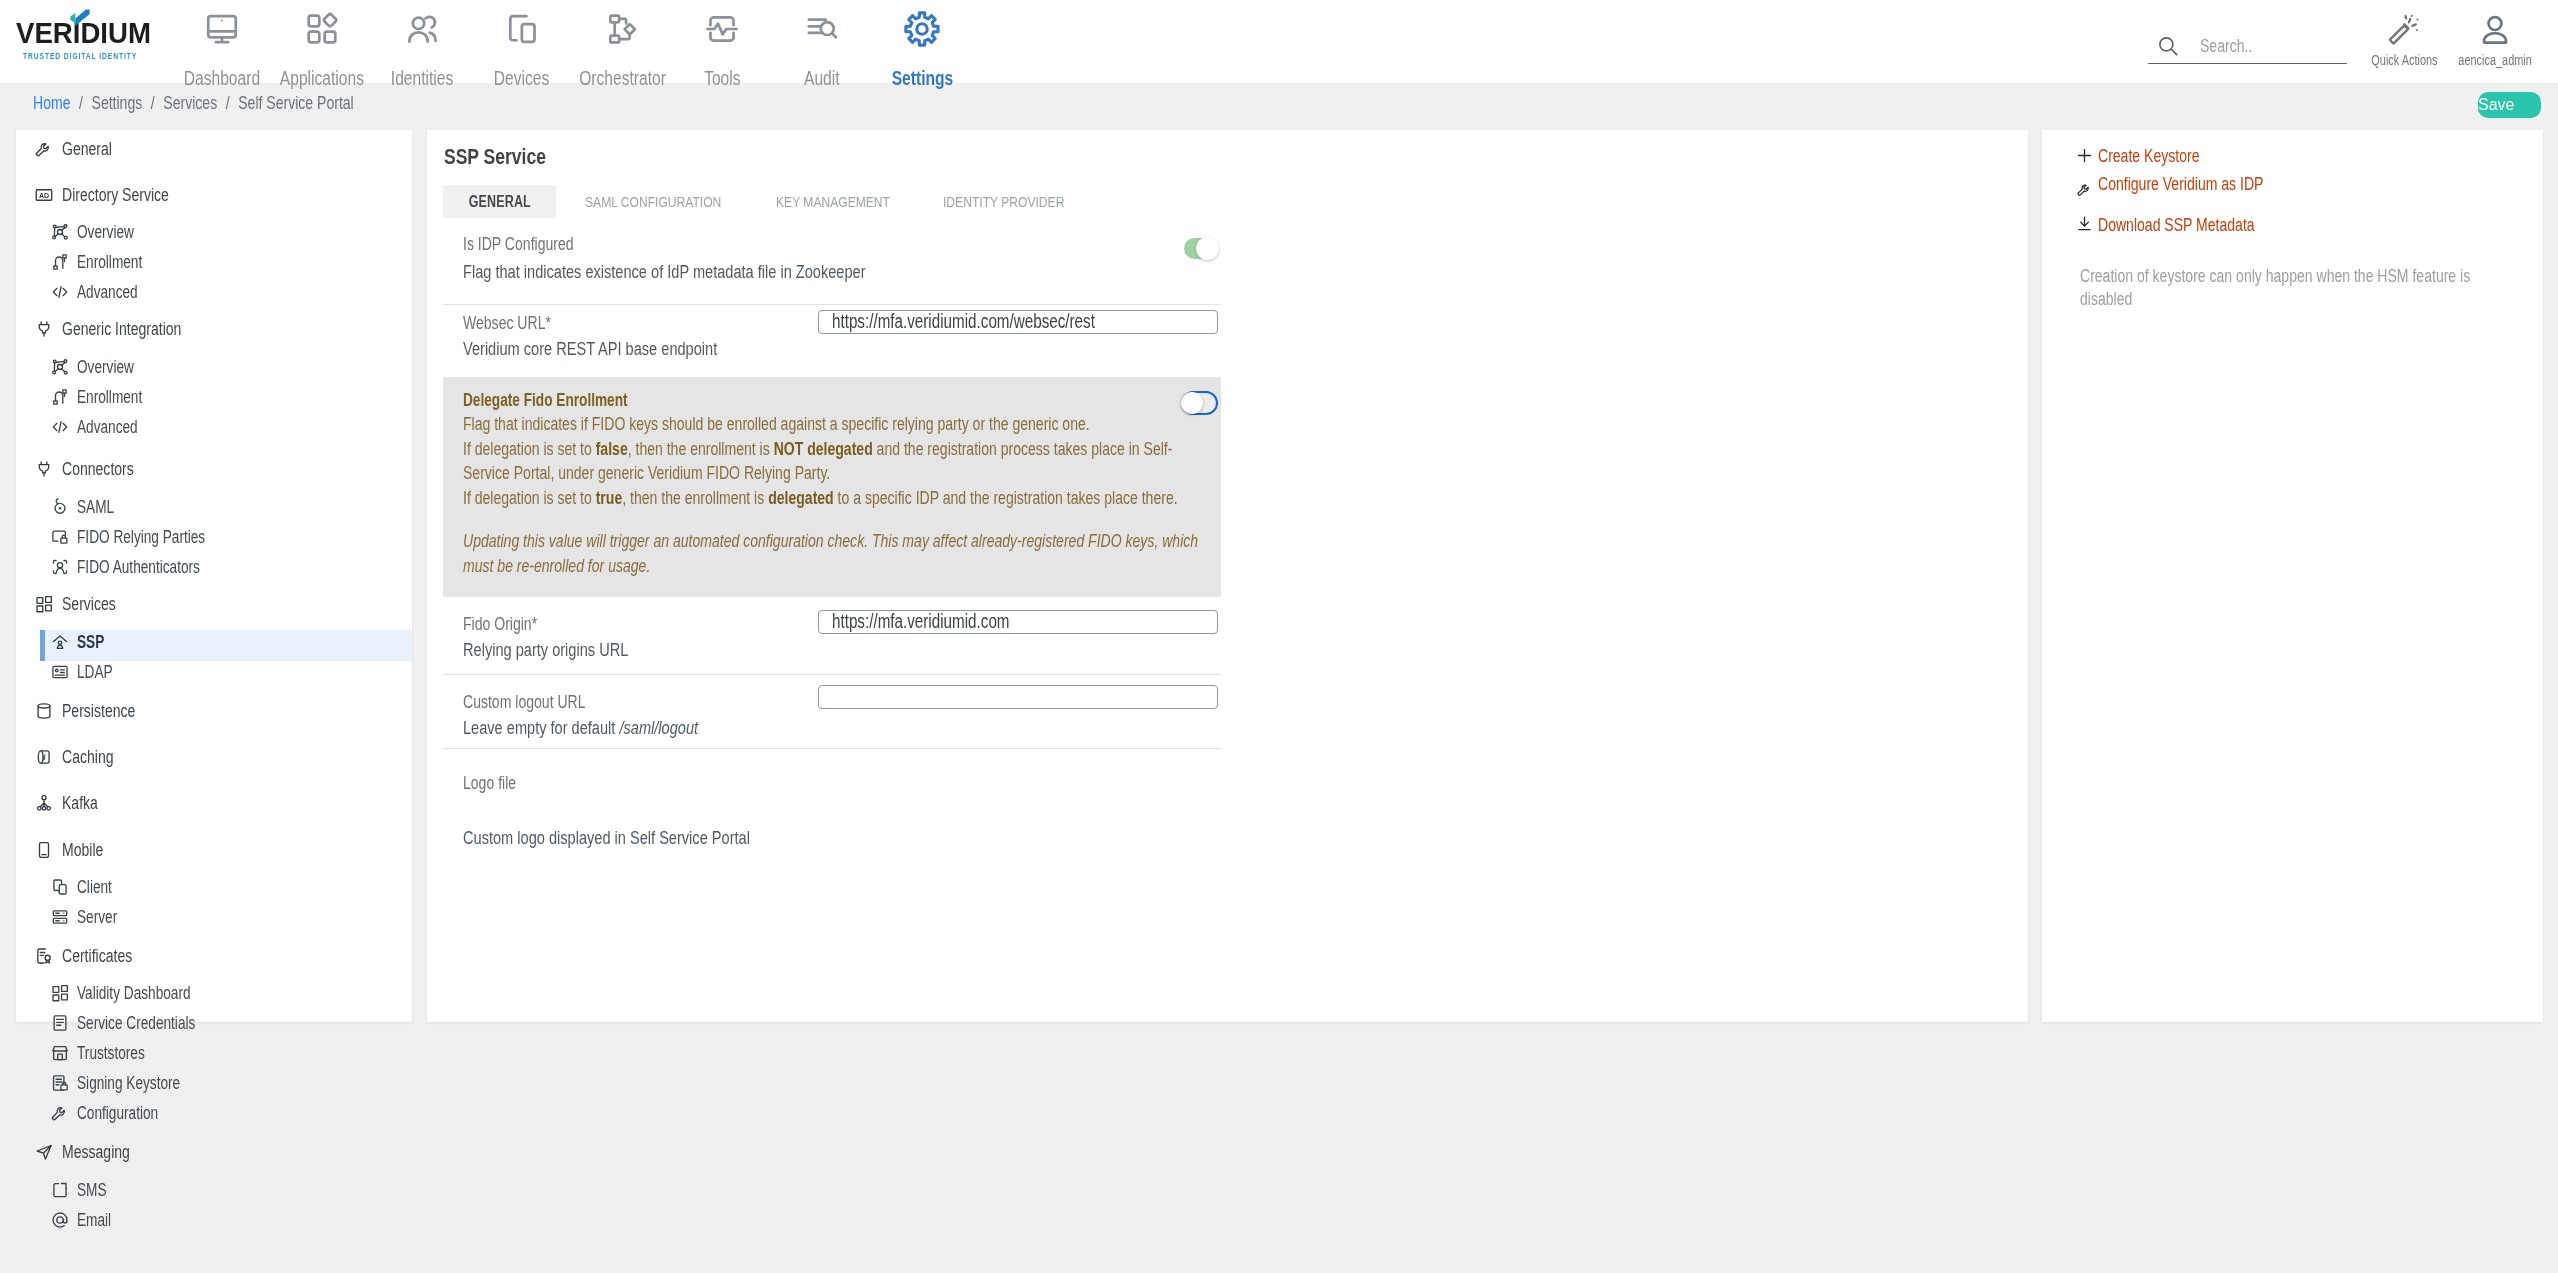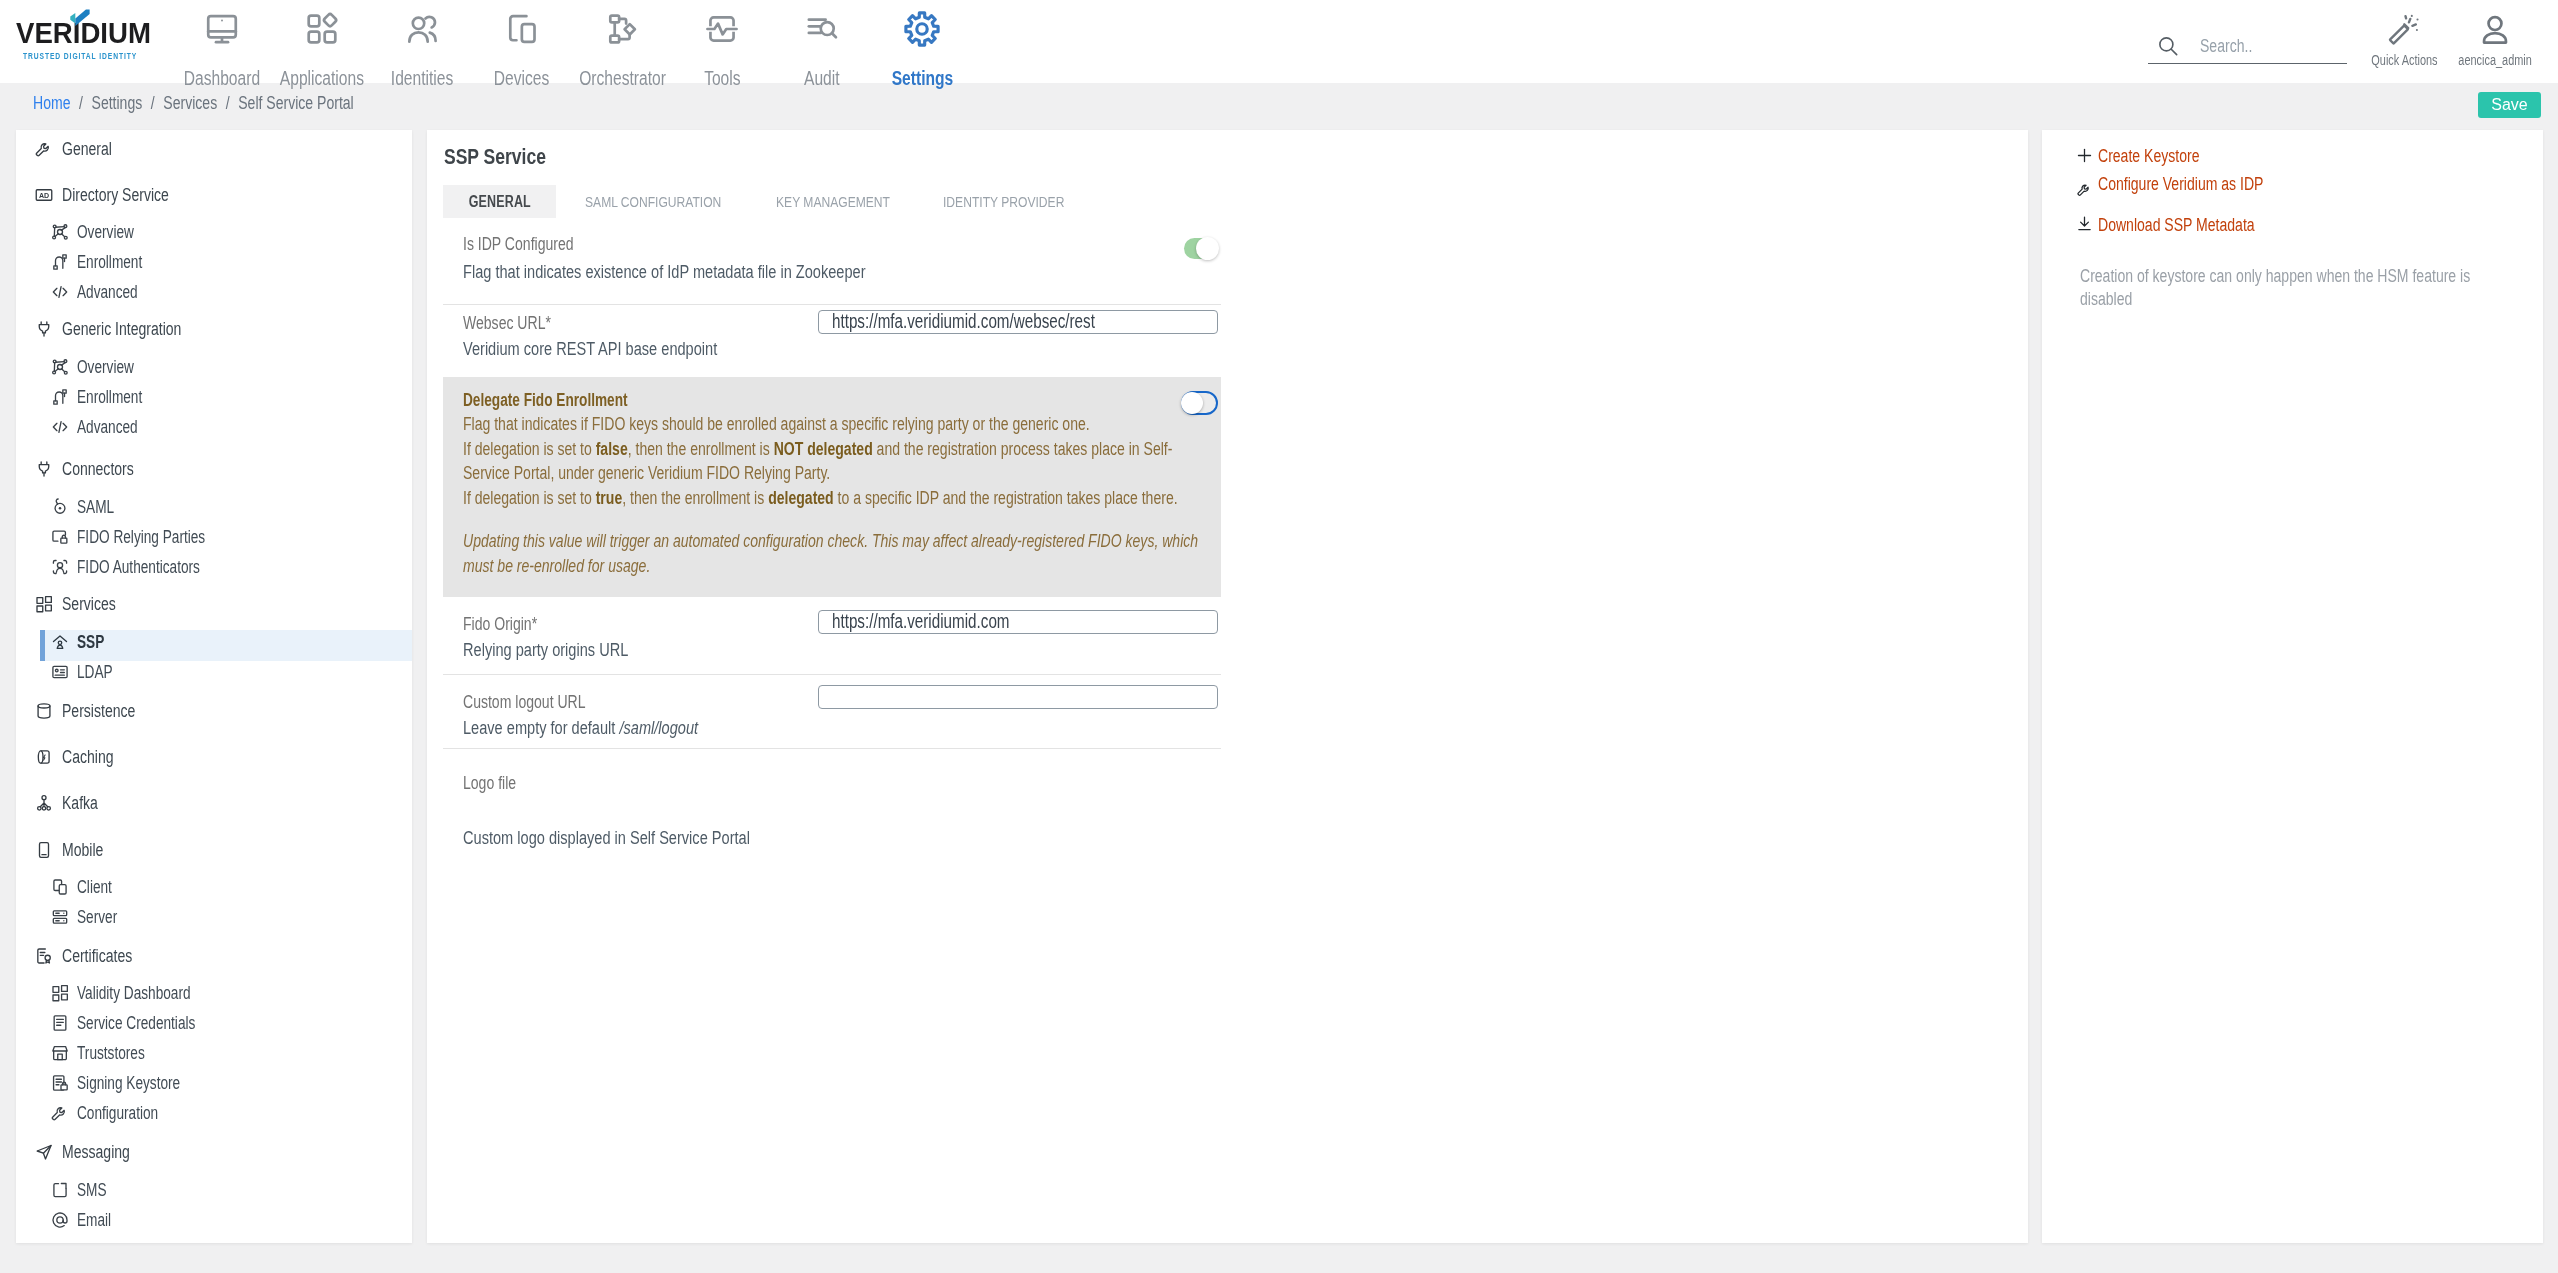--- a/index.html
+++ b/index.html
@@ -10,22 +10,22 @@
 #logo { position:absolute; left:16px; top:0; width:170px; height:83px; }
 #logo .word { position:absolute; left:0; top:16px; font-size:30px; font-weight:700; color:#1d1d1f; letter-spacing:0px; }
 #logo .sub { position:absolute; left:7px; top:50px; font-size:9.6px; font-weight:700; color:#2a93cd; letter-spacing:1.3px; white-space:nowrap; }
 .navitem { position:absolute; top:10px; width:110px; text-align:center; }
 .navitem svg { display:block; margin:0 auto; }
 .navitem .lbl { display:block; margin-top:19px; font-size:20px; color:#8c9299; }
 .navitem.active .lbl { color:#3077c8; font-weight:700; }
 #crumbs { position:absolute; left:33px; top:93px; font-size:18px; color:#6a737d; white-space:nowrap; }
 #crumbs .b { color:#2f80ed; }
 #crumbs .sep { margin:0 6px; color:#6a737d; }
-#savebtn { position:absolute; left:2478px; top:92px; width:63px; height:26px; background:#2bc4ac; color:#fff; font-size:16px; text-align:center; line-height:26px; border-radius:3px; }
-.card { position:absolute; top:130px; background:#fff; height:1113px; box-shadow:0 1px 3px rgba(0,0,0,0.07); }
+#savebtn { position:absolute; left:2478px; top:92px; width:63px; height:26px; background:#2bc4ac; color:#fff; font-size:16px; text-align:left; line-height:26px; border-radius:10px; }
+.card { position:absolute; top:130px; background:#fff; height:892px; box-shadow:0 1px 3px rgba(0,0,0,0.07); }
 #sidebar { left:16px; width:396px; }
 #maincard { left:427px; width:1601px; }
 #rightcard { left:2042px; width:501px; }
 .mi { position:absolute; height:22px; line-height:22px; font-size:18px; color:#3d474f; white-space:nowrap; }
 .mi svg { position:absolute; top:1px; width:20px; height:20px; }
 .mi.l1 { left:18px; }
 .mi.l1 svg { left:0; }
 .mi.l1 .t { margin-left:28px; }
 .mi.l2 { left:34px; font-size:17.5px; color:#414b54; }
 .mi.l2 svg { left:0; }

